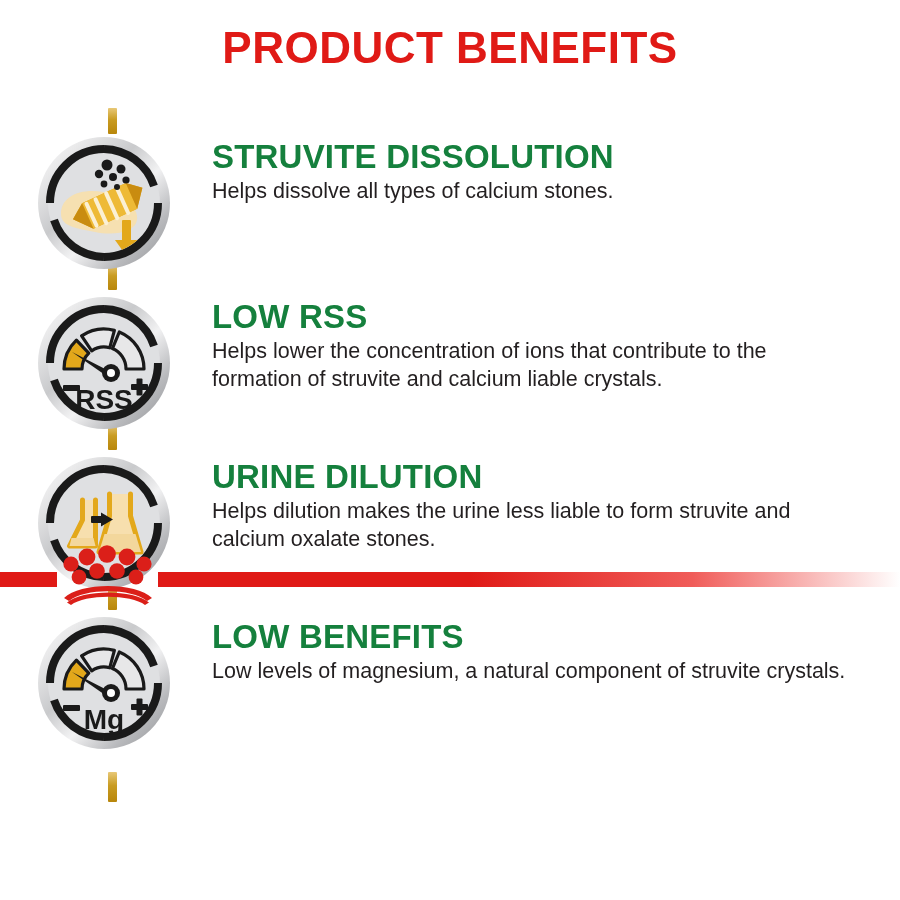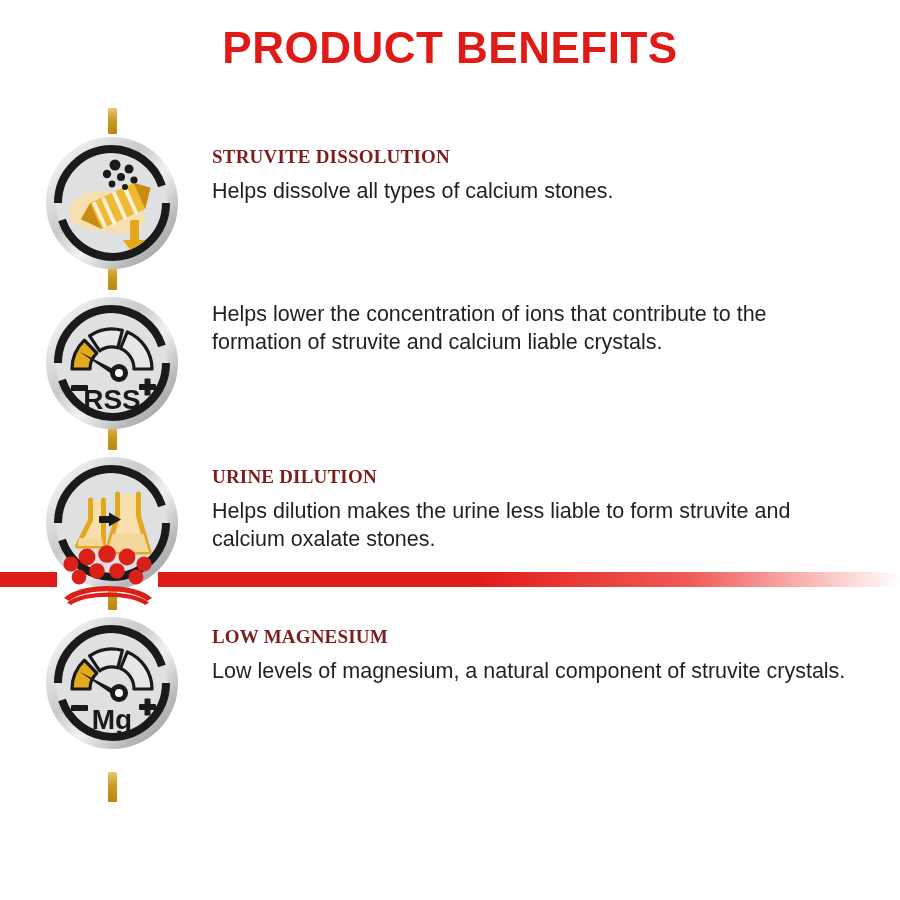--- a/index.html
+++ b/index.html
@@ -65,42 +65,42 @@
     background: linear-gradient(180deg,#e8c877 0%, #c99c22 45%, #b8860b 100%);
     border-radius: 1px;
   }
   .conn-top      { top: -22px;  height: 26px; }
   .conn-between  { top: 134px;  height: 26px; }
   .conn-bottom   { top: 642px;  height: 30px; }
 
   
   .icon-badge {
     position: absolute;
-    left: 45px;
+    left: 37px;
     top: 6px;
     width: 134px;
     height: 134px;
   }
   .badge-svg { display:block; width:134px; height:134px; }
 
   
   .benefit-text {
     position: absolute;
     left: 212px;
     top: 10px;
     width: 650px;
   }
   .benefit-heading {
-    font-size: 19px;
+    font-size: 33px;
     line-height: 33px;
     font-weight: 700;
-    color: #7f1d1d;
+    color: #15803d;
     letter-spacing: 0.2px;
     margin: 0 0 4px 0;
-    font-family: Liberation Serif, serif;
+    font-family: Liberation Sans, sans-serif;
     white-space: nowrap;
   }
   .benefit-desc {
     font-size: 21.5px;
     line-height: 28px;
     color: #231f20;
     margin: 0;
     font-family: "Liberation Sans", sans-serif;
     max-width: 640px;
   }
@@ -247,20 +247,21 @@
           <rect x="26" y="89" width="17" height="6" rx="1" fill="#1a1a1a"></rect>
           <g fill="#1a1a1a">
             <rect x="94" y="88" width="17" height="6" rx="1"></rect>
             <rect x="99.5" y="82.5" width="6" height="17" rx="1"></rect>
           </g>
 
           <text x="67" y="113" text-anchor="middle" font-family="Liberation Sans, sans-serif" font-size="28" font-weight="700" fill="#1a1a1a">RSS</text>
         </svg>
       </div>
       <div class="benefit-text">
+        <div class="benefit-heading">LOW RSS</div>
         <div class="benefit-desc">Helps lower the concentration of ions that contribute to the formation of struvite and calcium liable crystals.</div>
       </div>
     </div>
 
     <div class="benefit-row" data-idx="2">
       <div class="icon-badge">
         <svg class="badge-svg" viewBox="0 0 134 134" xmlns="http://www.w3.org/2000/svg">
           <defs>
             <linearGradient id="silver2" x1="0" y1="0" x2="1" y2="1">
               <stop offset="0%" stop-color="#ffffff"></stop>
@@ -330,21 +331,21 @@
           </g>
           <rect x="26" y="89" width="17" height="6" rx="1" fill="#1a1a1a"></rect>
           <g fill="#1a1a1a">
             <rect x="94" y="88" width="17" height="6" rx="1"></rect>
             <rect x="99.5" y="82.5" width="6" height="17" rx="1"></rect>
           </g>
           <text x="67" y="113" text-anchor="middle" font-family="Liberation Sans, sans-serif" font-size="28" font-weight="700" fill="#1a1a1a">Mg</text>
         </svg>
       </div>
       <div class="benefit-text">
-        <div class="benefit-heading">LOW MAGNESIUM</div>
+        <div class="benefit-heading">LOW BENEFITS</div>
         <div class="benefit-desc">Low levels of magnesium, a natural component of struvite crystals.</div>
       </div>
     </div>
 
   </div>
 
   <div class="footer">
     <div class="footer-bar-left"></div>
     <div class="footer-bar-right"></div>
     <div class="crown-wrap">

